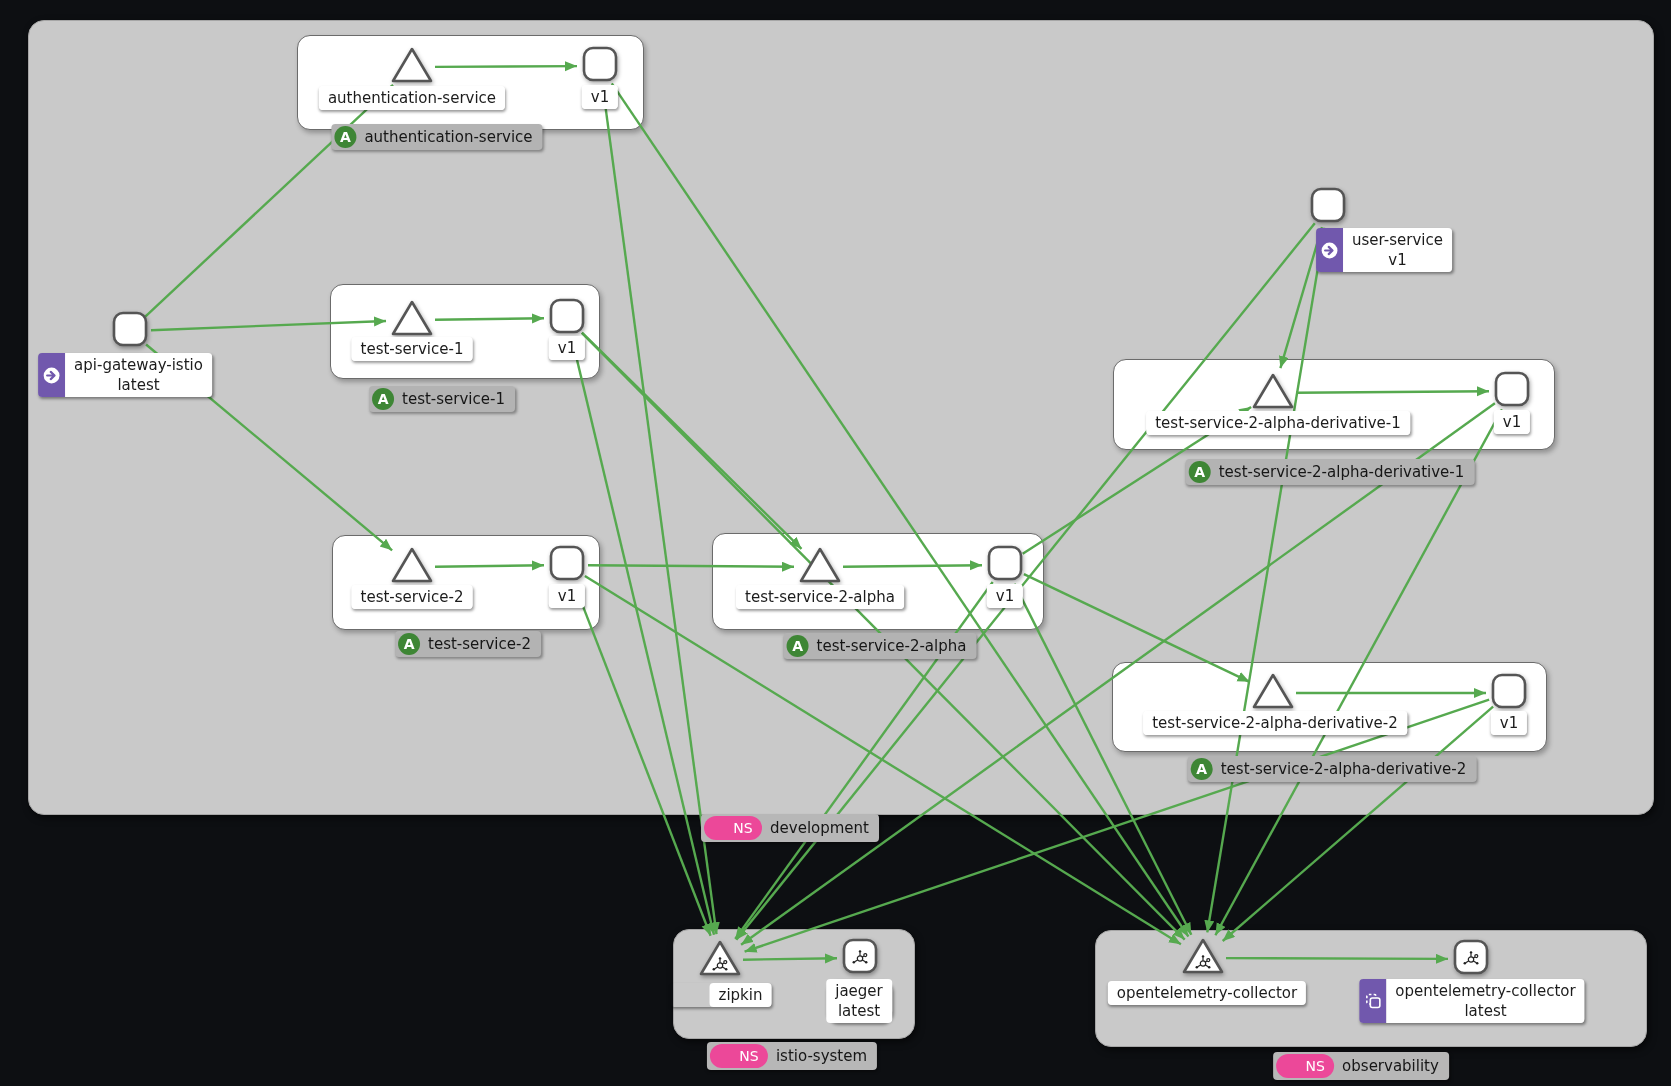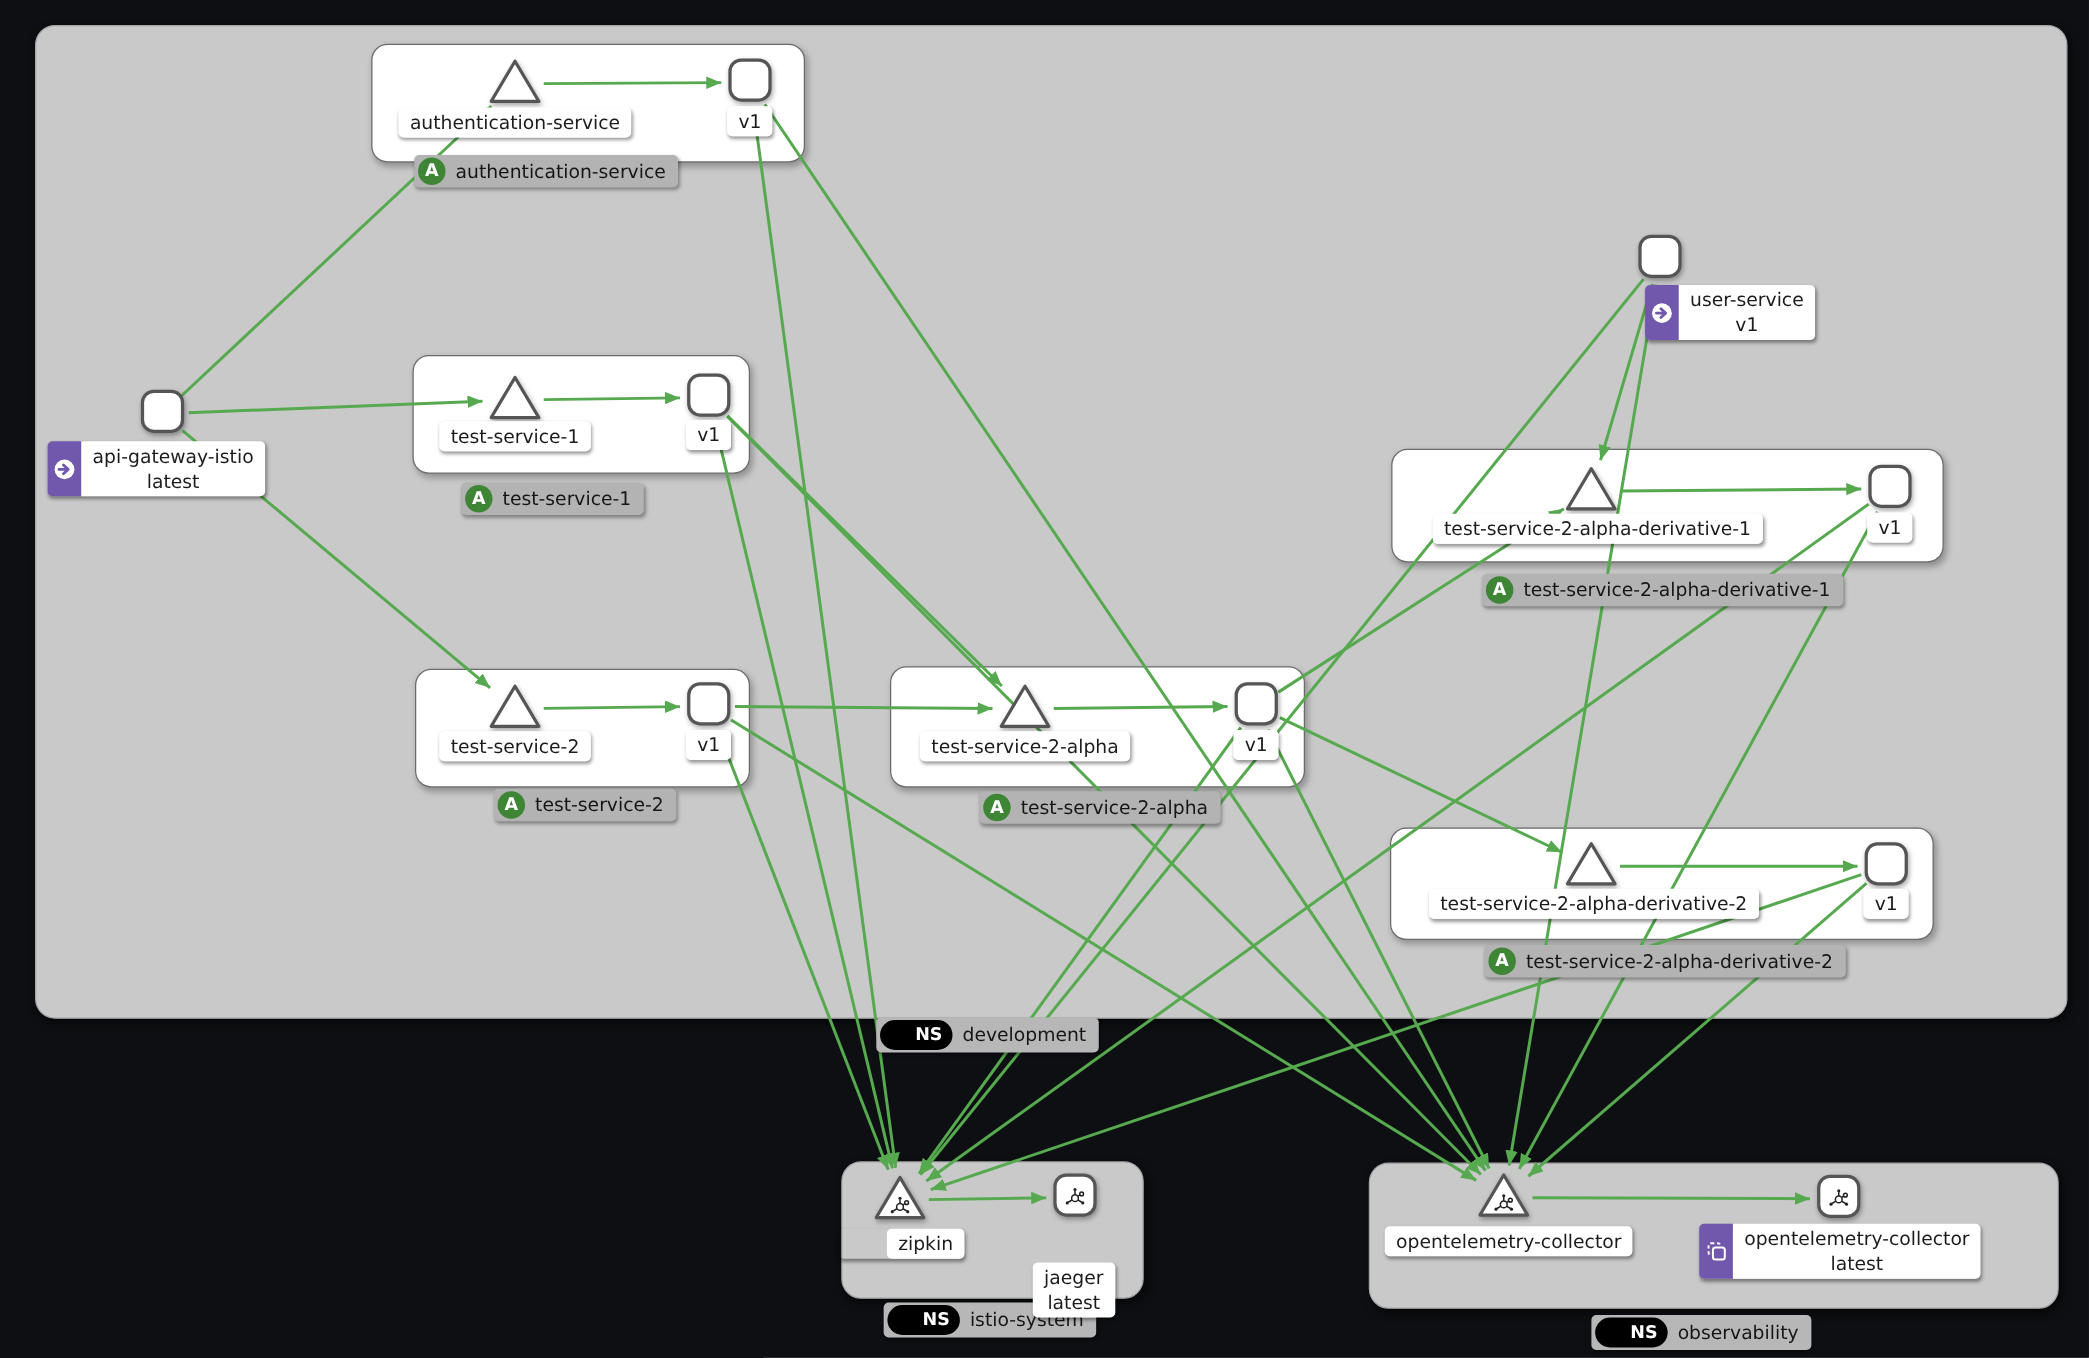--- a/index.html
+++ b/index.html
@@ -21,21 +21,21 @@
   .nlabel .txt{background:#ffffff;padding:2px 9px;text-align:center;line-height:20px;border-radius:4px;}
   .nlabel.badged .txt{border-radius:0 4px 4px 0;}
   .pbadge{width:27px;background:#7158ad;border-radius:4px 0 0 4px;display:flex;align-items:center;
           justify-content:center;}
   .apill,.nspill{position:absolute;z-index:5;transform:translate(-50%,-50%);display:inline-flex;
           align-items:center;gap:8px;background:#b3b3b3;border-radius:4px;padding:2px 10px 2px 3px;
           font-size:15px;color:#161616;white-space:nowrap;box-shadow:1px 2px 3px rgba(0,0,0,.35);}
   .nspill{background:#b7b7b7;}
   .acircle{width:22px;height:22px;border-radius:50%;background:#3e8635;color:#fff;font-weight:bold;
           font-size:14px;display:flex;align-items:center;justify-content:center;}
-  .nsoval{min-width:38px;height:24px;border-radius:12px;background:#000000;color:#fff;font-weight:bold;
+  .nsoval{min-width:38px;height:24px;border-radius:12px;background:#ec4899;color:#fff;font-weight:normal;
           font-size:14px;display:flex;align-items:center;justify-content:center;padding-left:20px;}
 </style>
 </head>
 <body>
 
 <div id="canvas">
   <svg id="edges" width="1671" height="1086">
       <defs>
         <marker id="arr" markerUnits="userSpaceOnUse" markerWidth="13" markerHeight="11" refX="12" refY="5" orient="auto">
           <path d="M0,0 L12,5 L0,10 Z" fill="#56a94f"></path>
@@ -267,21 +267,21 @@
         <circle cx="9" cy="9.5" r="2.7"></circle>
         <line x1="9" y1="6.8" x2="9" y2="3.6"></line>
         <circle cx="9" cy="2.6" r="1.25" fill="#222" stroke="none"></circle>
         <line x1="11.3" y1="10.9" x2="14.4" y2="12.8"></line>
         <circle cx="15.2" cy="13.3" r="1.25" fill="#222" stroke="none"></circle>
         <line x1="6.7" y1="10.9" x2="3.6" y2="12.8"></line>
         <circle cx="2.8" cy="13.3" r="1.25" fill="#222" stroke="none"></circle>
         <line x1="11.4" y1="7.9" x2="13" y2="6.9"></line>
         <circle cx="14.3" cy="6.1" r="1.5"></circle>
       </svg></div>
-    <div class="nlabel" style="left: 859px; top: 1032px;">
+    <div class="nlabel" style="left: 859px; top: 1001px; border-radius: 12px;">
       <div class="txt">
         <div>jaeger</div>
         <div>latest</div>
       </div>
     </div>
     <div class="node tri" style="left: 1203px; top: 958px;"><svg width="46" height="40" viewBox="0 0 46 40">
         <polygon points="23,4 42,36 4,36" fill="#fff" stroke="#555" stroke-width="2.6" stroke-linejoin="round"></polygon>
       </svg><svg class="mesh" width="18" height="18" viewBox="0 0 18 18" stroke="#222" stroke-width="1.2" fill="none">
         <circle cx="9" cy="9.5" r="2.7"></circle>
         <line x1="9" y1="6.8" x2="9" y2="3.6"></line>

